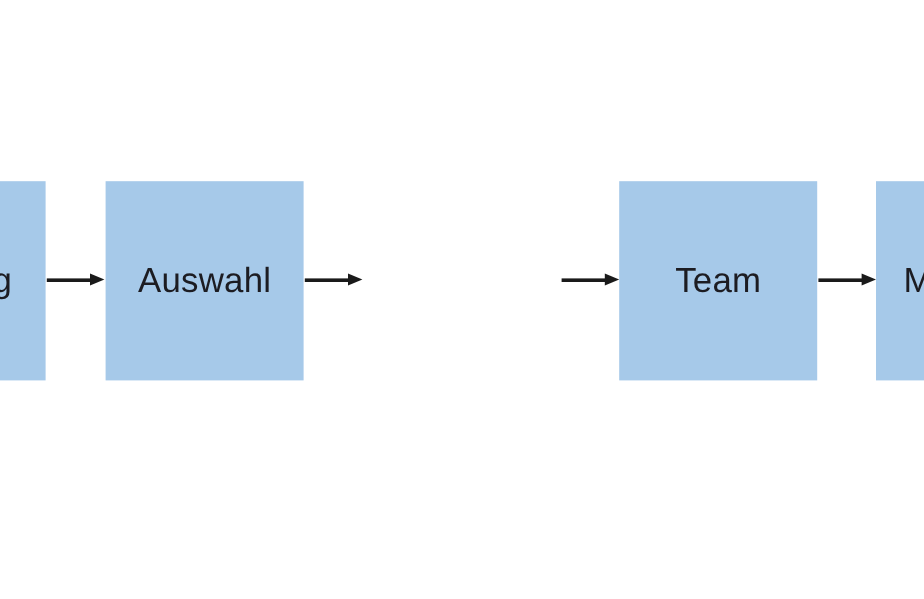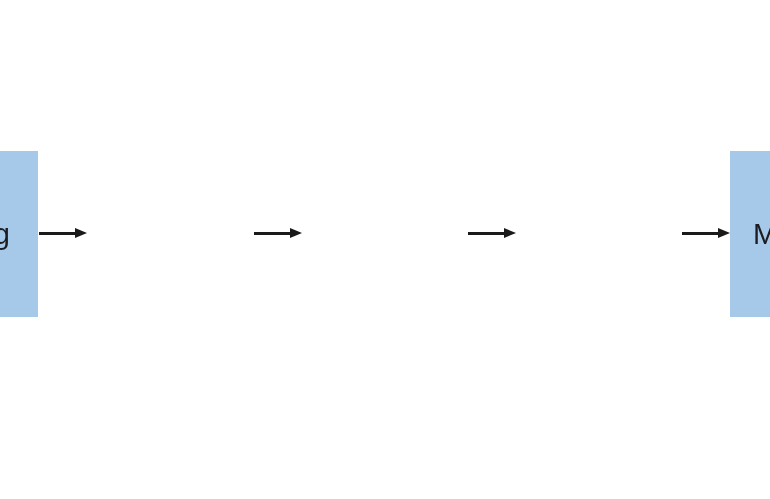--- a/index.html
+++ b/index.html
@@ -75,32 +75,38 @@
 
   <div class="flow-node trunc-left" style="left:-127px;">
     <span class="node-label">g</span>
   </div>
 
   <div class="flow-arrow" style="left:39px; width:48px;">
     <div class="arrow-line"></div>
     <div class="arrowhead"></div>
   </div>
 
+  <div class="flow-node" style="left:88px;">
+    <span class="node-label">Auswahl</span>
+  </div>
 
   <div class="flow-arrow" style="left:254px; width:48px;">
     <div class="arrow-line"></div>
     <div class="arrowhead"></div>
   </div>
 
 
   <div class="flow-arrow" style="left:468px; width:48px;">
     <div class="arrow-line"></div>
     <div class="arrowhead"></div>
   </div>
 
+  <div class="flow-node" style="left:516px;">
+    <span class="node-label">Team</span>
+  </div>
 
   <div class="flow-arrow" style="left:682px; width:48px;">
     <div class="arrow-line"></div>
     <div class="arrowhead"></div>
   </div>
 
   <div class="flow-node trunc-right" style="left:730px;">
     <span class="node-label">M</span>
   </div>
 

